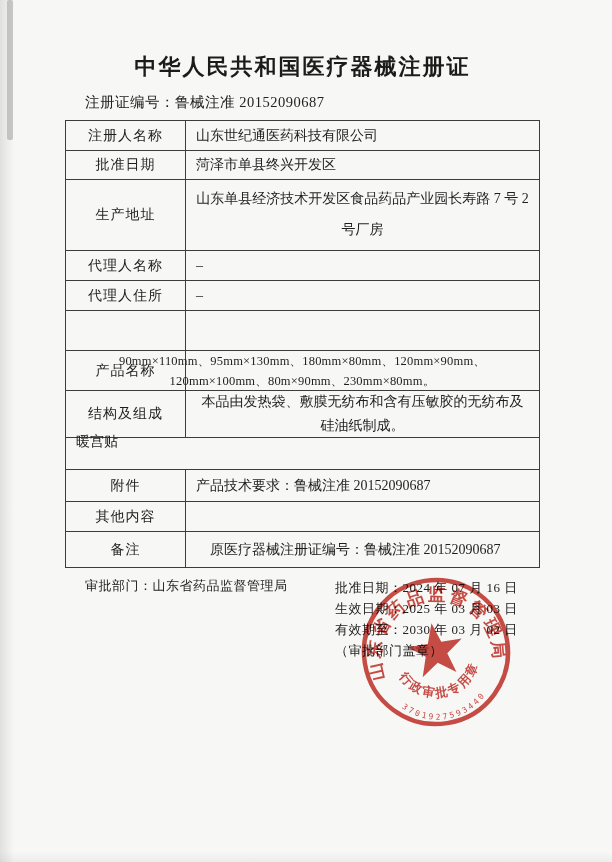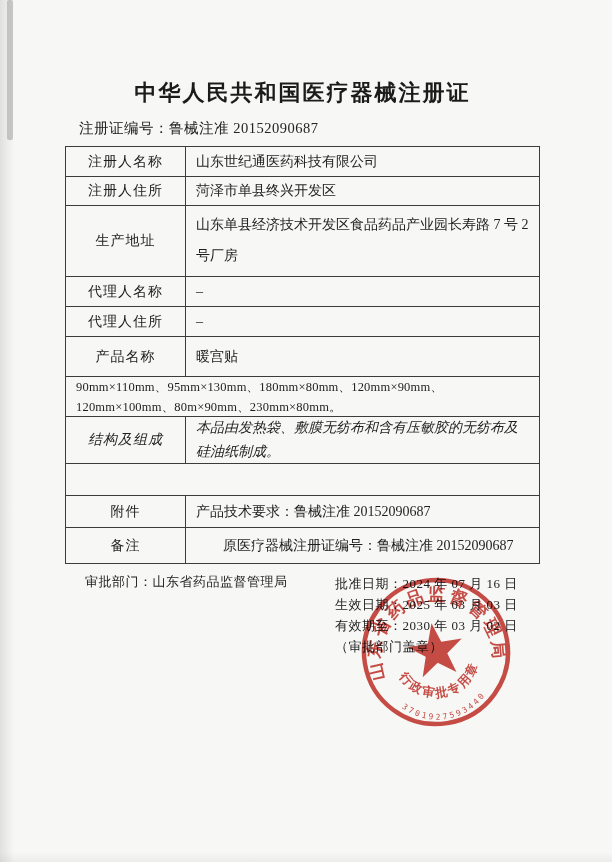--- a/index.html
+++ b/index.html
@@ -11,49 +11,49 @@
     background-image: linear-gradient(90deg, rgba(120,120,118,.18) 0, rgba(120,120,118,0) 14px),
                       linear-gradient(0deg, rgba(140,140,138,.10) 0, rgba(140,140,138,0) 10px);
     overflow:hidden;
   }
   .scan-mark {
     position:absolute; left:7px; top:0; width:6px; height:140px;
     background:#8f8f8d; opacity:.45; border-radius:2px;
   }
   .content { position:absolute; left:65px; top:0; width:475px; }
   .title {
-    margin-top:78px; text-align:center;
+    margin-top:52px; text-align:center;
     font-size:22px; font-weight:bold; letter-spacing:2px; color:#1b1b1b;
   }
   .regno {
-    margin-top:11px; margin-left:14px;
+    margin-top:11px; margin-left:20px;
     font-size:14.5px; color:#222; letter-spacing:.5px;
   }
   .cert-table {
     margin-top:8px; width:475px;
     border:1px solid #3c3c3c;
     font-size:14px;
   }
   .row { display:flex; border-bottom:1px solid #3c3c3c; }
   .row:last-child { border-bottom:none; }
-  .cell { display:flex; align-items:center; }
+  .cell { display:flex; align-items:center;text-align:center; }
   .label {
     width:120px; flex:0 0 120px; justify-content:center;
     border-right:1px solid #3c3c3c; text-align:left;
     letter-spacing:1px; color:#1e1e1e;
   }
   .value { flex:1; padding:2px 10px 2px 10px; color:#1e1e1e; }
   .r1 { height:30px; } .r2 { height:29px; }
   .r3 { height:71px; } .r3 .value { line-height:2.2; }
-  .r4 { height:30px; } .r5 { height:30px; } .r6 { height:40px; }
+  .r4 { height:30px; } .r5 { height:30px; } .r6 { height:40px;flex-direction:column; }
   .r7 { height:40px; }
   .r7 .value { font-size:12.5px; line-height:1.6; letter-spacing:.2px; }
-  .r8 { height:47px;font-style:italic; } .r8 .value { line-height:1.7; }
+  .r8 { height:47px; } .r8 .value { line-height:1.7; }
   .r9 { height:32px; } .r10 { height:32px; } .r11 { height:30px; }
-  .r12 { height:35px;gap:13px; } .r12 .value { padding-left:24px; }
+  .r12 { height:35px; } .r12 .value { padding-left:24px; }
   .footer { margin-top:9px; display:flex; font-size:13px; color:#222; }
   .dept { margin-left:20px; width:250px; letter-spacing:.5px; }
   .dates { margin-left:0; line-height:21px; letter-spacing:.5px; }
   .dates div { white-space:nowrap; }
   .stamp-wrap {
     position:absolute; left:348px; top:564px; width:176px; height:176px;
     transform:rotate(-9deg);
     mix-blend-mode:multiply; opacity:.88;
     pointer-events:none;
   }
@@ -68,21 +68,21 @@
     <div class="title">中华人民共和国医疗器械注册证</div>
 
     <div class="regno"><span>注册证编号：</span><span>鲁械注准 20152090687</span></div>
 
     <div class="cert-table">
       <div class="row r1">
         <div class="cell label">注册人名称</div>
         <div class="cell value">山东世纪通医药科技有限公司</div>
       </div>
       <div class="row r2">
-        <div class="cell label">注册人住所</div>
+        <div class="cell label">批准日期</div>
         <div class="cell value">菏泽市单县终兴开发区</div>
       </div>
       <div class="row r3">
         <div class="cell label">生产地址</div>
         <div class="cell value">山东单县经济技术开发区食品药品产业园长寿路 7 号 2 号厂房</div>
       </div>
       <div class="row r4">
         <div class="cell label">代理人名称</div>
         <div class="cell value">–</div>
       </div>
@@ -99,20 +99,24 @@
       </div>
       <div class="row r8">
         <div class="cell label">结构及组成</div>
         <div class="cell value">本品由发热袋、敷膜无纺布和含有压敏胶的无纺布及硅油纸制成。</div>
       </div>
       <div class="row r9">
       </div>
       <div class="row r10">
         <div class="cell label">附件</div>
         <div class="cell value">产品技术要求：鲁械注准 20152090687</div>
+      </div>
+      <div class="row r11">
+        <div class="cell label">其他内容</div>
+        <div class="cell value"></div>
       </div>
       <div class="row r12">
         <div class="cell label">备注</div>
         <div class="cell value">原医疗器械注册证编号：鲁械注准 20152090687</div>
       </div>
     </div>
 
     <div class="footer">
       <div class="dept">审批部门：山东省药品监督管理局</div>
       <div class="dates">

